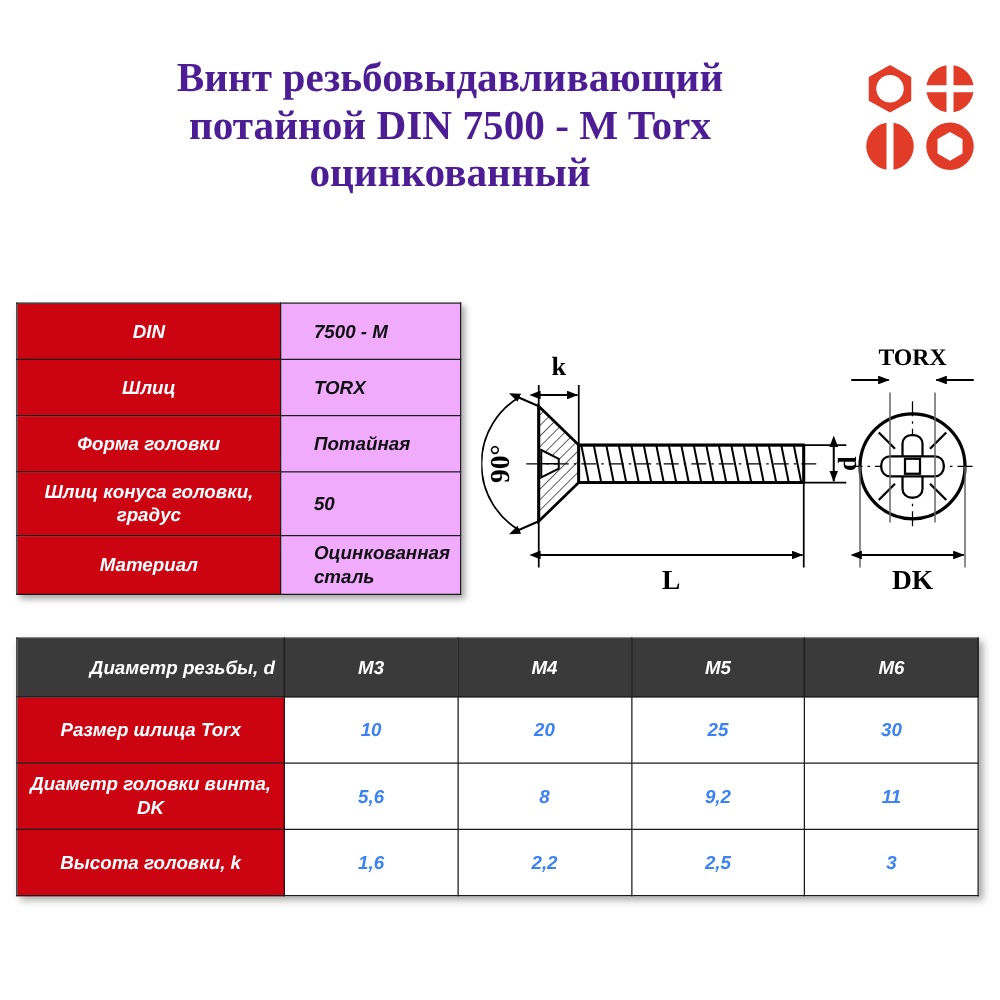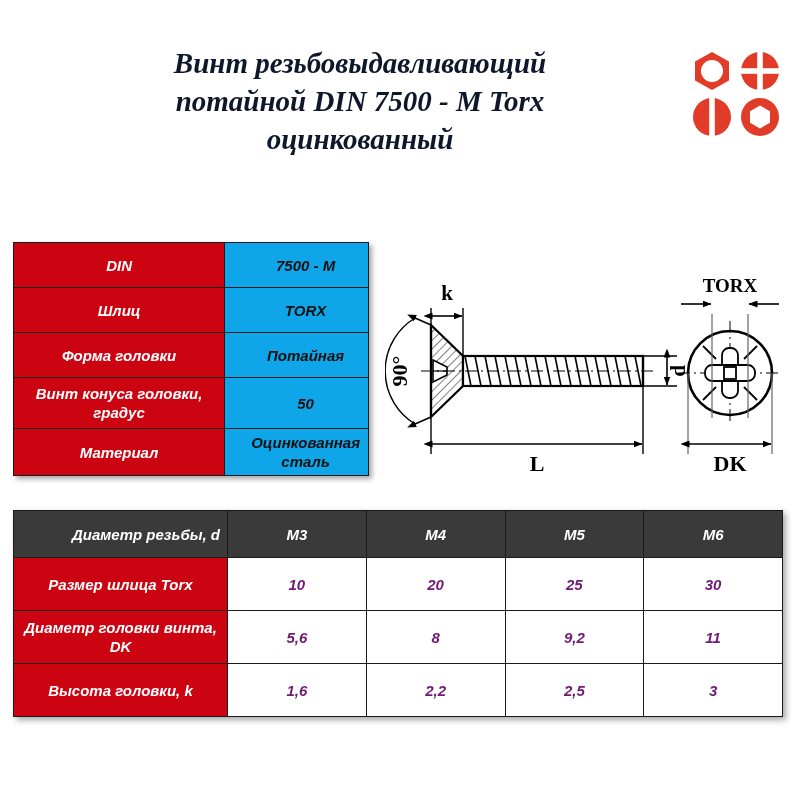--- a/index.html
+++ b/index.html
@@ -19,24 +19,23 @@
   #title-block {
     position: absolute;
     left: 60px;
     top: 44px;
     width: 600px;
     text-align: center;
   }
   #title-block .tline {
     font-family: "Liberation Serif", serif;
     font-weight: bold;
-    font-style: italic;
-    font-size: 29px;
+    font-size: 33px;
     line-height: 38px;
-    color: #0f172a;
+    color: #4c1d95;
     white-space: nowrap;
   }
 
   
   #logo {
     position: absolute;
     left: 690px;
     top: 48px;
     width: 92px;
     height: 92px;
@@ -61,23 +60,22 @@
     font-style: italic;
     line-height: 19px;
   }
   #spec-table td.lbl {
     background: #CC0310;
     color: #ffffff;
     width: 199px;
     text-align: center;
   }
   #spec-table td.val {
-    background: #0ea5e9;
+    background: #f0abfc;
     color: #111111;
-    text-align: center;
     padding-left: 26px;
   }
   .r-din td       { height: 44px; }
   .r-shlits td    { height: 44px; }
   .r-forma td     { height: 44px; }
   .r-ugol td      { height: 50px; }
   .r-material td  { height: 46px; }
 
   
   #dim-table {
@@ -111,21 +109,21 @@
     height: 46px;
   }
   #dim-table td.lbl {
     background: #CC0310;
     color: #ffffff;
     text-align: center;
     height: 52px;
   }
   #dim-table td.val {
     background: #ffffff;
-    color: #701a75;
+    color: #3b82f6;
     text-align: center;
     height: 52px;
   }
 
   
   #drawing { position: absolute; left: 385px; top: 268px; }
   #drawing svg { display: block; }
 </style>
 </head>
 <body>
@@ -170,21 +168,21 @@
     </tr>
     <tr class="r-shlits">
       <td class="lbl">Шлиц</td>
       <td class="val">TORX</td>
     </tr>
     <tr class="r-forma">
       <td class="lbl">Форма головки</td>
       <td class="val">Потайная</td>
     </tr>
     <tr class="r-ugol">
-      <td class="lbl">Винт конуса головки, градус</td>
+      <td class="lbl">Шлиц конуса головки, градус</td>
       <td class="val">50</td>
     </tr>
     <tr class="r-material">
       <td class="lbl">Материал</td>
       <td class="val">Оцинкованная сталь</td>
     </tr>
   </tbody>
 </table>
 
 <table id="dim-table">

